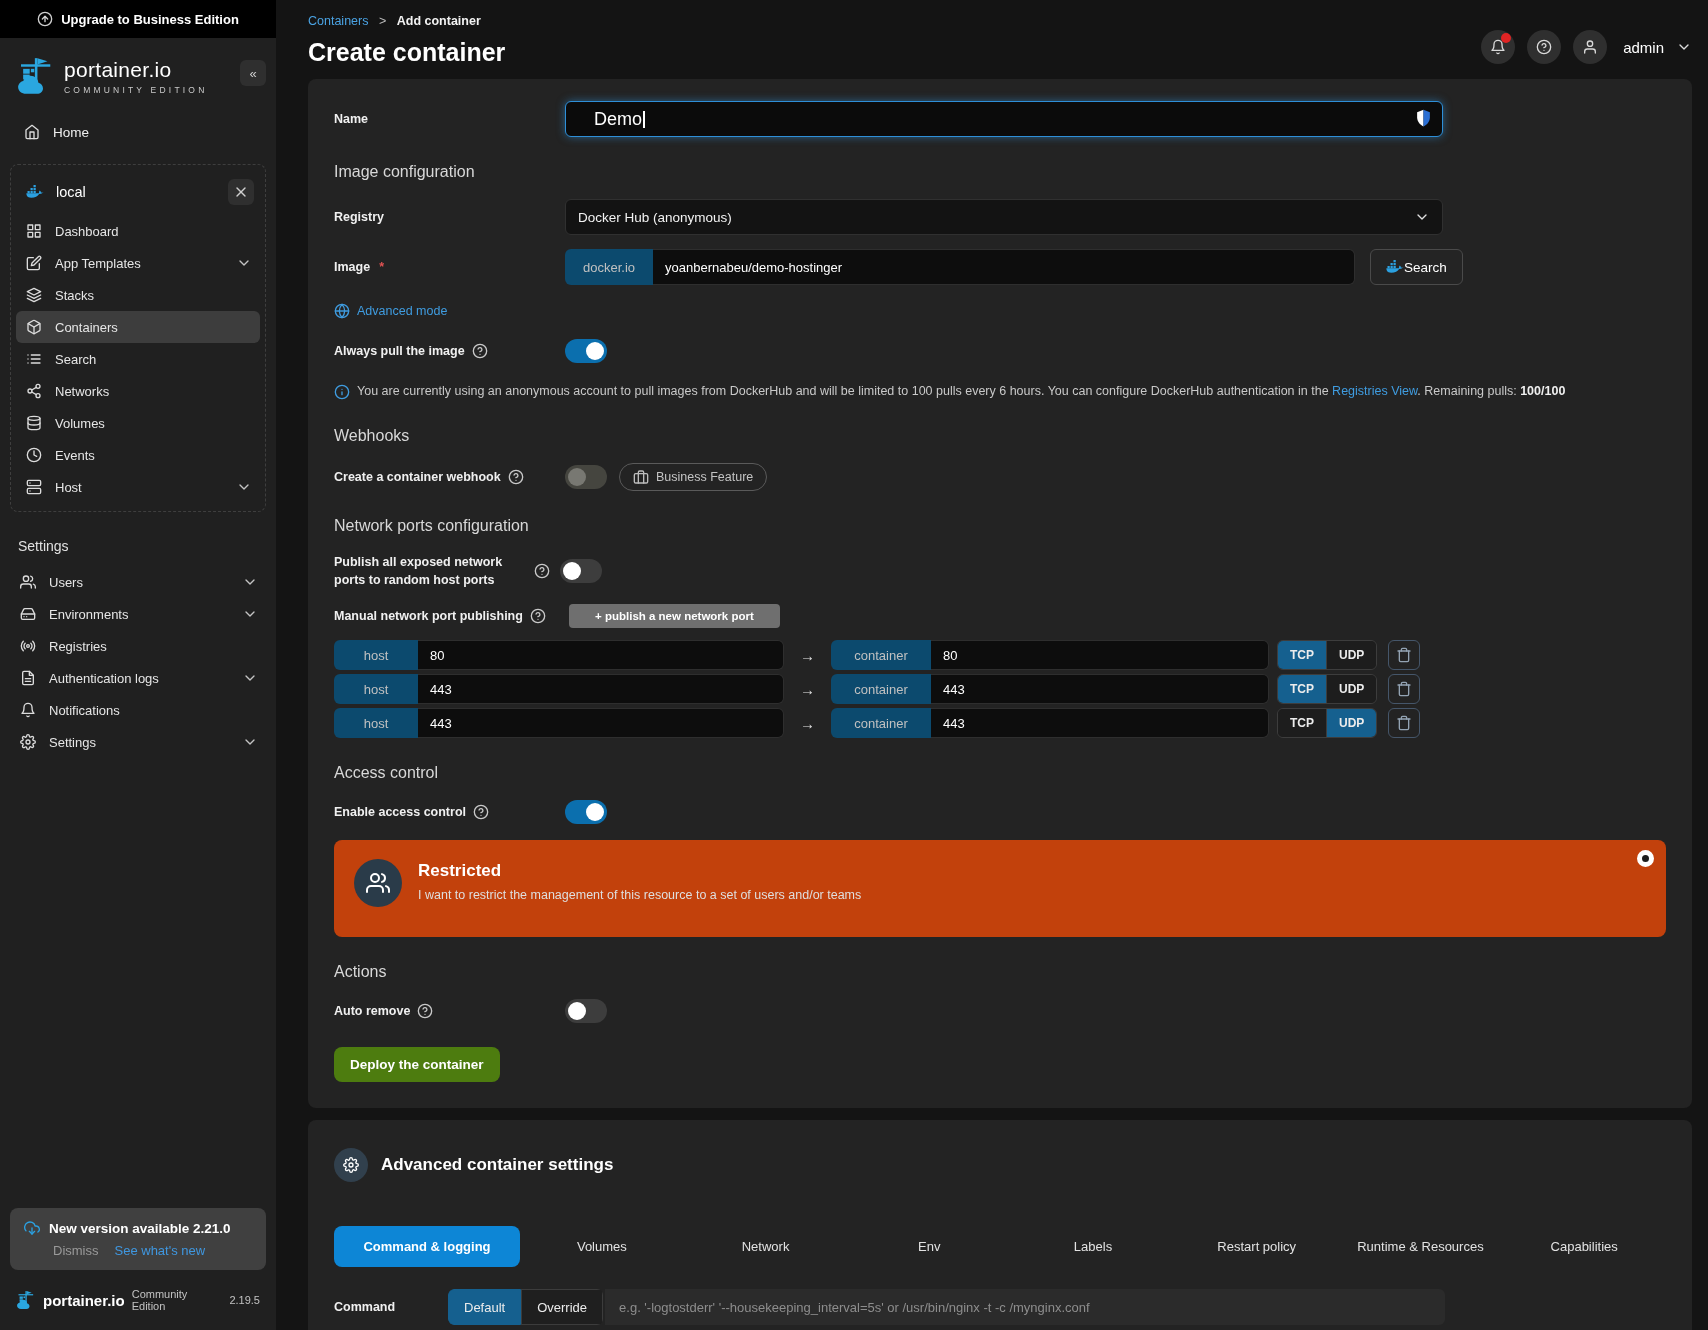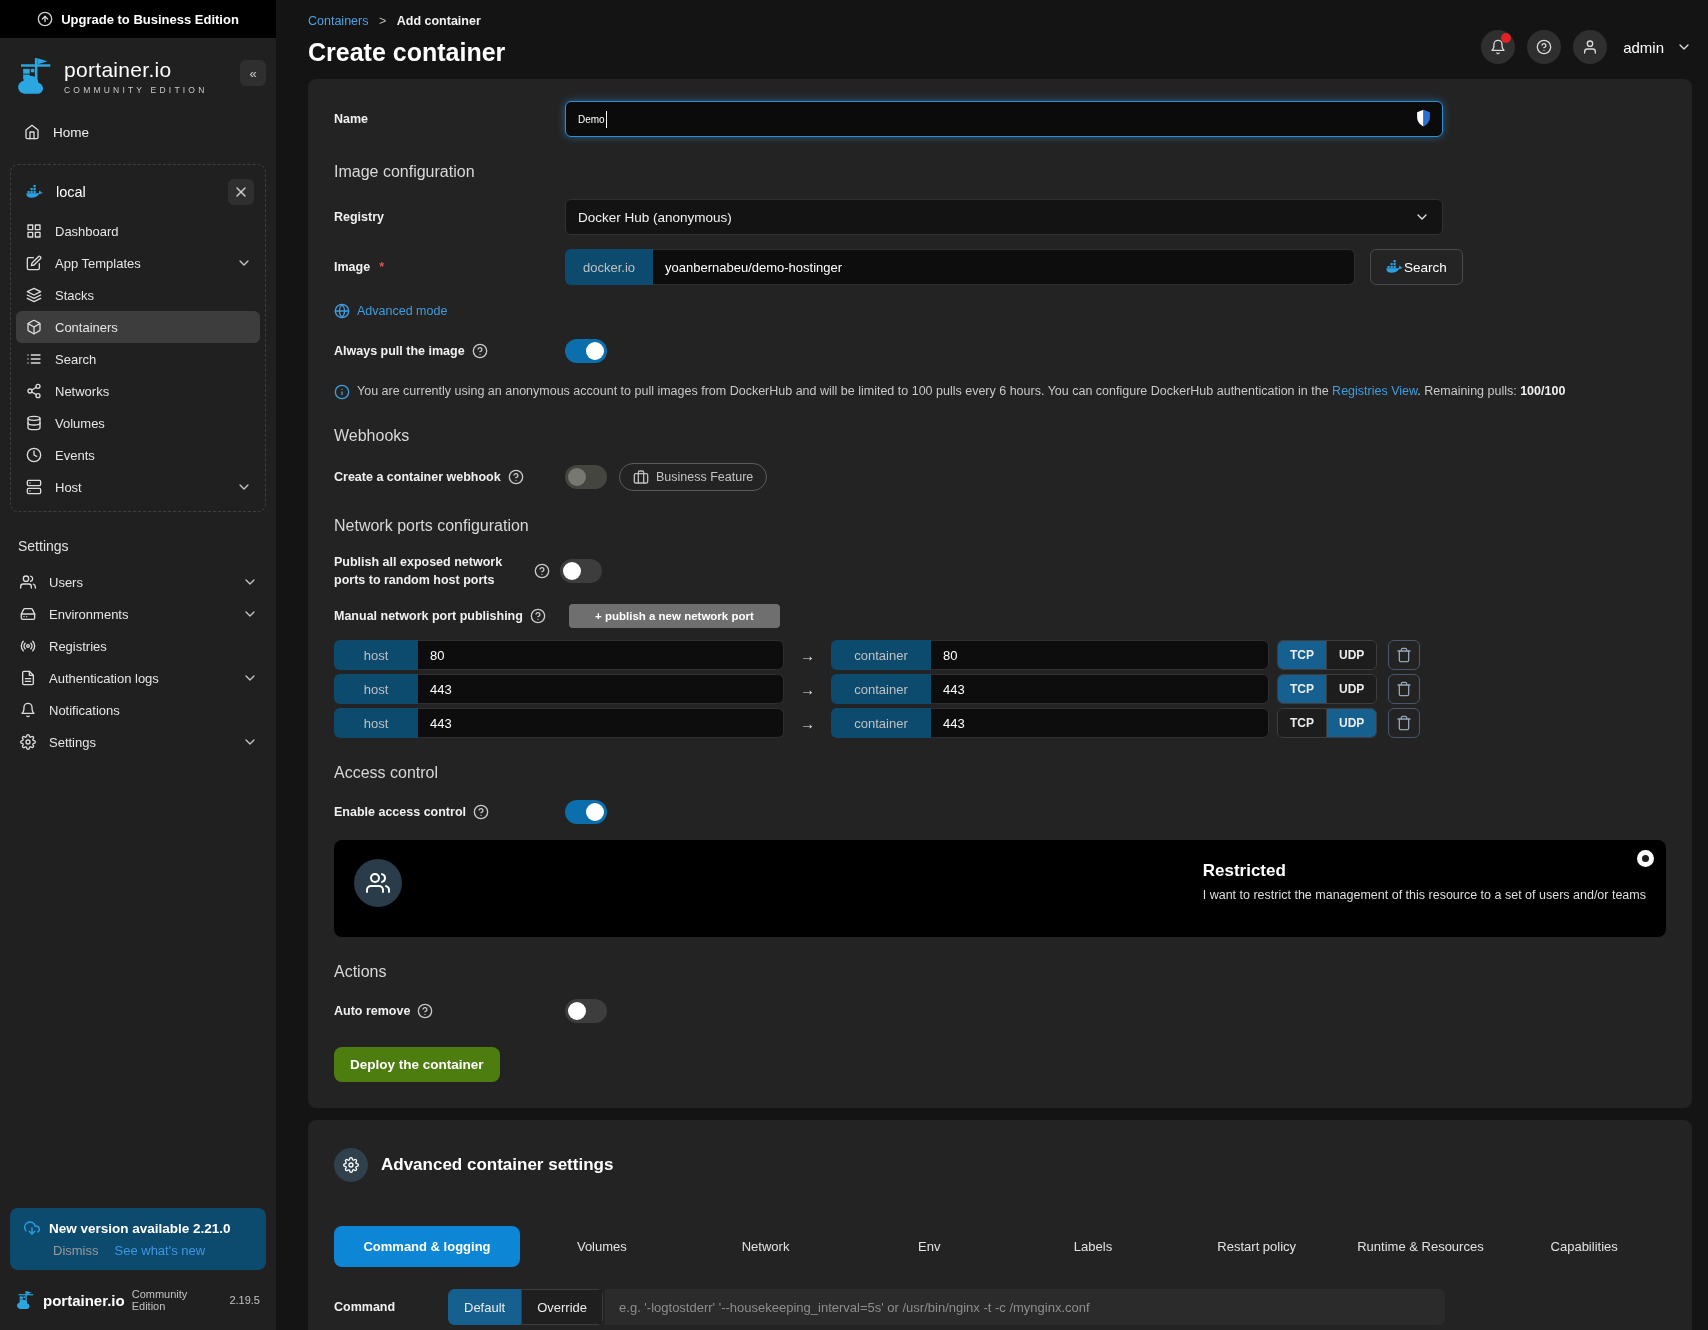--- a/index.html
+++ b/index.html
@@ -29,21 +29,21 @@
   .env-item { display:flex; align-items:center; gap:13px; height:32px; padding:0 8px 0 10px; font-size:13px; color:#e6e6e6; border-radius:6px; cursor:pointer; }
   .env-item.active { background:#3d3d3d; }
   .env-item .chev, .set-item .chev { margin-left:auto; color:#c4c4c4; display:flex; }
 
   .settings-label { padding:26px 18px 12px; font-size:14px; color:#e2e2e2; }
   .settings-menu { padding:0 10px; }
   .set-item { display:flex; align-items:center; gap:13px; height:32px; padding:0 8px 0 10px; font-size:13px; color:#e6e6e6; border-radius:6px; cursor:pointer; }
 
   .side-spacer { flex:1; }
 
-  .update-box { margin:0 10px 12px; background:#0c4a6e; border-radius:8px; padding:12px 14px; }
+  .update-box { margin:0 10px 12px; background:#404040; border-radius:8px; padding:12px 14px; }
   .update-title { display:flex; align-items:center; gap:9px; font-size:13.5px; font-weight:700; color:#fff; }
   .update-title .ic { color:#2ba0e0; display:flex; }
   .update-links { display:flex; gap:16px; margin-top:7px; padding-left:29px; font-size:13px; }
   .update-dismiss { color:#9a9a9a; cursor:pointer; }
   .update-whatsnew { color:#3f97e0; cursor:pointer; }
 
   .side-footer { padding:6px 16px 18px; display:flex; align-items:center; gap:7px; }
   .side-footer .f-brand { font-size:15px; font-weight:700; color:#fff; }
   .side-footer .f-ed { font-size:11px; color:#c2c2c2; }
   .side-footer .f-ver { font-size:11px; color:#c2c2c2; margin-left:2px; }
@@ -68,21 +68,21 @@
 
   .form-row { display:flex; align-items:center; margin-bottom:4px; }
   .form-label { width:231px; flex-shrink:0; font-size:12.5px; font-weight:700; color:#f0f0f0; display:flex; align-items:center; gap:7px; }
   .form-label .req { color:#e05252; margin-left:2px; }
   .help-ic { color:#c9c9c9; display:flex; cursor:pointer; }
 
   .section-title { font-size:16px; font-weight:500; color:#d8d8d8; margin:26px 0 18px; }
 
   
   .name-input { width:878px; height:36px; background:#0b0b0b; border:1.5px solid #2e8fd8; border-radius:6px; box-shadow:0 0 8px rgba(46,143,216,.55); display:flex; align-items:center; padding:0 12px; position:relative; cursor:text; }
-  .name-input .val { font-size:10px; color:#fff; }
+  .name-input .val { font-size:18px; color:#fff;margin-left:16px; }
   .caret { display:inline-block; width:1.5px; height:17px; background:#fff; margin-left:1px; }
   .shield-ic { position:absolute; right:10px; top:7px; display:flex; cursor:pointer; }
 
   
   .select { width:878px; height:36px; background:#131313; border:1px solid #303030; border-radius:6px; display:flex; align-items:center; padding:0 12px; font-size:13.5px; color:#f2f2f2; cursor:pointer; }
   .select .chev { margin-left:auto; color:#e0e0e0; display:flex; }
 
   
   .igroup { display:flex; height:36px; }
   .chip { background:#0c4a6e; color:#c0c0c0; font-size:13px; display:flex; align-items:center; justify-content:center; border-radius:6px 0 0 6px; flex-shrink:0; }
@@ -127,21 +127,21 @@
   .proto-group { margin-left:8px; display:flex; height:30px; border:1px solid #3d3d3d; border-radius:6px; overflow:hidden; }
   .proto { padding:0 12px; display:flex; align-items:center; font-size:12px; font-weight:700; color:#ececec; background:#1d1d1d; cursor:pointer; }
   .proto + .proto { border-left:1px solid #3d3d3d; }
   .proto.selected { background:#15608f; }
   .trash-btn { margin-left:11px; width:32px; height:30px; background:transparent; border:1px solid #45566a; border-radius:6px; color:#93a3b3; display:flex; align-items:center; justify-content:center; cursor:pointer; }
 
   
   .ac-cards { display:flex; gap:16px; margin-top:16px; }
   .ac-card { flex:1; border-radius:8px; padding:19px 20px 30px; display:flex; gap:16px; position:relative; cursor:pointer; }
   .ac-card.selected { background:#0f608e; }
-  .ac-card.plain { background:#000000;justify-content:space-between; }
+  .ac-card.plain { background:#c2410c; }
   .ac-icon-wrap { width:48px; height:48px; border-radius:50%; background:#2a3b49; display:flex; align-items:center; justify-content:center; color:#fff; flex-shrink:0; }
   .ac-title { font-size:17px; font-weight:700; color:#fff; margin-top:2px; }
   .ac-desc { font-size:12.5px; color:#dfdfdf; margin-top:7px; }
   .ac-check { position:absolute; top:10px; right:12px; width:20px; height:20px; border-radius:50%; background:#29a1e6; color:#fff; display:flex; align-items:center; justify-content:center; }
   .ac-radio { position:absolute; top:10px; right:12px; width:17px; height:17px; border-radius:50%; border:5px solid #fff; background:#1d1d1d; }
 
   .deploy-btn { margin-top:20px; background:#4d7c0f; border:none; color:#fff; font-size:13.5px; font-weight:600; padding:10px 16px; border-radius:8px; cursor:pointer; font-family:inherit; }
 
   
   .adv-heading { display:flex; align-items:center; gap:13px; margin-bottom:44px; }

